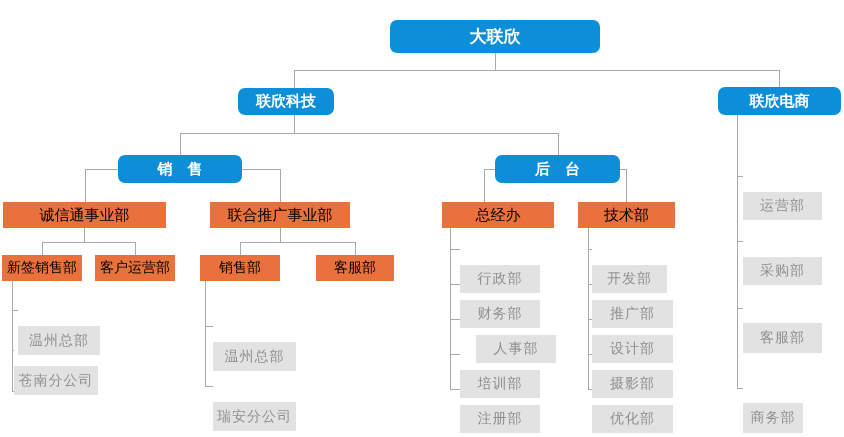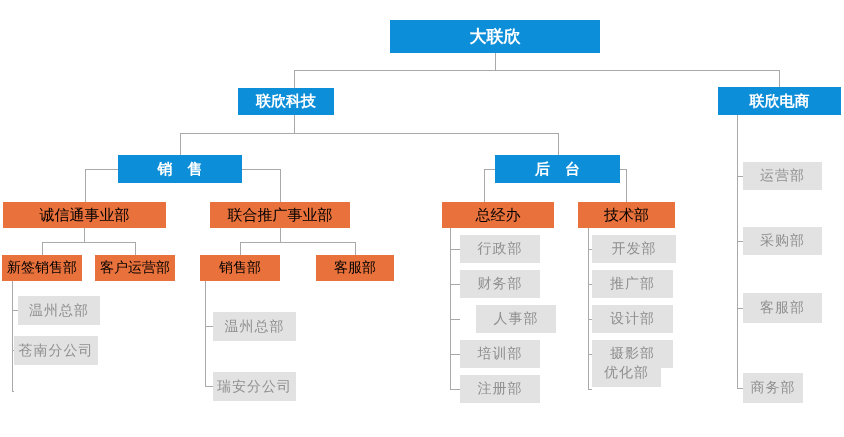--- a/index.html
+++ b/index.html
@@ -16,33 +16,35 @@
     position:absolute;
     display:flex;align-items:center;justify-content:center;
     box-sizing:border-box;
     white-space:nowrap;
   }
   .blue{
     background:var(--blue,#0d8ed9);
     color:#ffffff;
     font-weight:bold;
     font-size:15px;
+    border-radius:7px;
   }
   .blue.root{font-size:17px;}
   .orange{
     background:var(--orange,#e8713c);
     color:#000000;
     font-size:15px;
   }
   .orange.small{font-size:14px;}
   .gray{
     background:var(--graybox,#e2e2e2);
     color:var(--graytext,#8f8f8f);
     font-size:14px;
     letter-spacing:1px;
+    margin-top:30px;
   }
 </style>
 </head>
 <body>
 
 <div id="stage">
 
   <svg id="wires" viewBox="0 0 844 437">
 
     <path d="M495 53 V70 M294 70 H779 M294 70 V88 M779 70 V87"></path>
@@ -91,24 +93,24 @@
 
   <div class="node gray" style="left:213px;top:312px;width:83px;height:29px">温州总部</div>
   <div class="node gray" style="left:213px;top:372px;width:83px;height:29px">瑞安分公司</div>
 
   <div class="node gray" style="left:460px;top:235px;width:80px;height:28px">行政部</div>
   <div class="node gray" style="left:460px;top:270px;width:80px;height:28px">财务部</div>
   <div class="node gray" style="left:476px;top:305px;width:80px;height:28px">人事部</div>
   <div class="node gray" style="left:460px;top:340px;width:80px;height:28px">培训部</div>
   <div class="node gray" style="left:460px;top:375px;width:80px;height:28px">注册部</div>
 
-  <div class="node gray" style="left:592px;top:235px;width:84px;height:28px">开发部</div>
+  <div class="node gray" style="left:592px;top:235px;width:75px;height:28px">开发部</div>
   <div class="node gray" style="left:592px;top:305px;width:81px;height:28px">设计部</div>
   <div class="node gray" style="left:592px;top:270px;width:81px;height:28px">推广部</div>
   <div class="node gray" style="left:592px;top:340px;width:81px;height:28px">摄影部</div>
-  <div class="node gray" style="left:592px;top:359px;width:69px;height:28px">优化部</div>
+  <div class="node gray" style="left:592px;top:375px;width:81px;height:28px">优化部</div>
 
   <div class="node gray" style="left:743px;top:162px;width:79px;height:28px">运营部</div>
   <div class="node gray" style="left:743px;top:227px;width:79px;height:28px">采购部</div>
   <div class="node gray" style="left:743px;top:293px;width:79px;height:30px">客服部</div>
   <div class="node gray" style="left:743px;top:373px;width:60px;height:30px">商务部</div>
 
 </div>
 
 </body></html>

